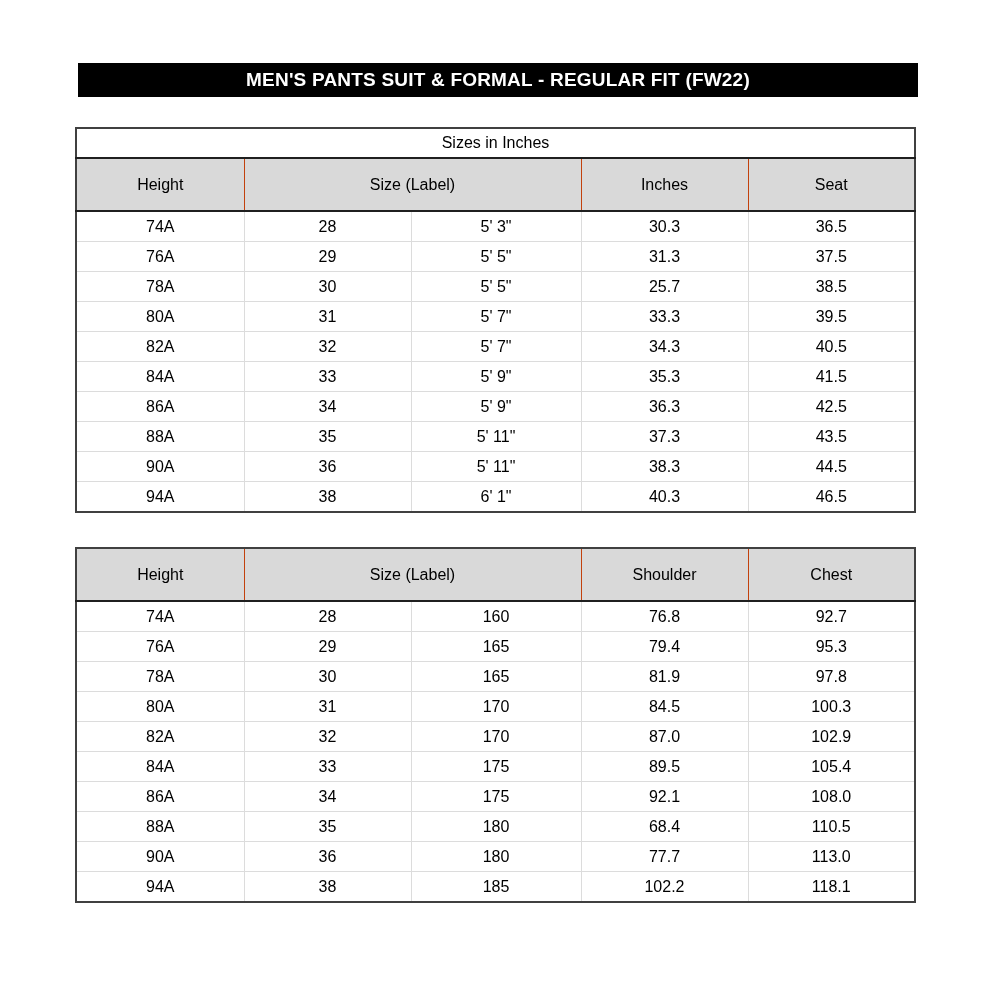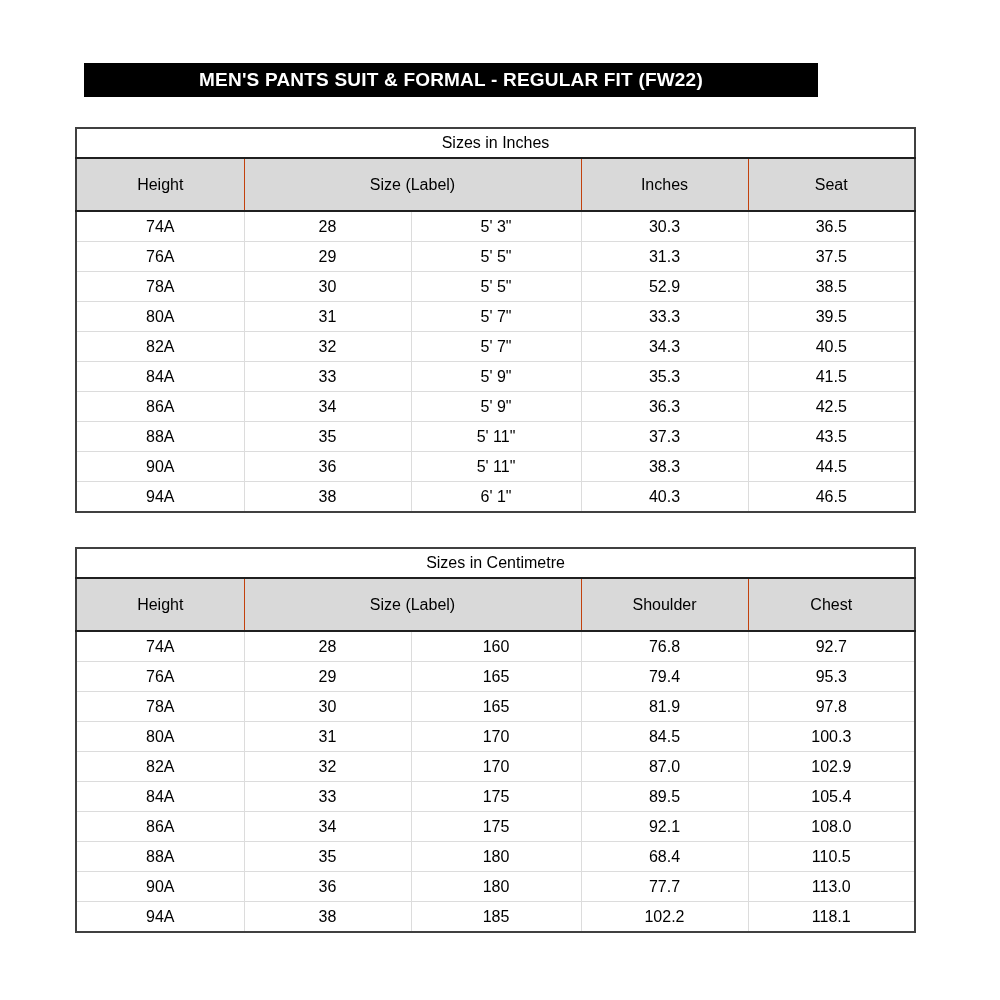--- a/index.html
+++ b/index.html
@@ -11,23 +11,23 @@
   }
   .page {
     position: relative;
     width: 1000px;
     height: 1000px;
     background: #ffffff;
     overflow: hidden;
   }
   .title-bar {
     position: absolute;
-    left: 84px;
+    left: 78px;
     top: 63px;
-    width: 734px;
+    width: 840px;
     height: 34px;
     background: #000000;
     color: #ffffff;
     display: flex;
     align-items: center;
     justify-content: center;
     font-size: 19px;
     font-weight: bold;
     letter-spacing: 0.2px;
   }
@@ -116,21 +116,21 @@
           <td>76A</td>
           <td>29</td>
           <td>5' 5"</td>
           <td>31.3</td>
           <td>37.5</td>
         </tr>
         <tr>
           <td>78A</td>
           <td>30</td>
           <td>5' 5"</td>
-          <td>52.9</td>
+          <td>25.7</td>
           <td>38.5</td>
         </tr>
         <tr>
           <td>80A</td>
           <td>31</td>
           <td>5' 7"</td>
           <td>33.3</td>
           <td>39.5</td>
         </tr>
         <tr>
@@ -180,23 +180,20 @@
 
   <table class="size-table t2">
     <colgroup>
       <col style="width:168px">
       <col style="width:167px">
       <col style="width:170px">
       <col style="width:167px">
       <col style="width:167px">
     </colgroup>
     <thead>
-      <tr class="caption-row">
-        <th colspan="5">Sizes in Centimetre</th>
-      </tr>
       <tr class="header-row">
         <th>Height</th>
         <th colspan="2">Size (Label)</th>
         <th>Shoulder</th>
         <th>Chest</th>
       </tr>
     </thead>
     <tbody>
         <tr>
           <td>74A</td>

